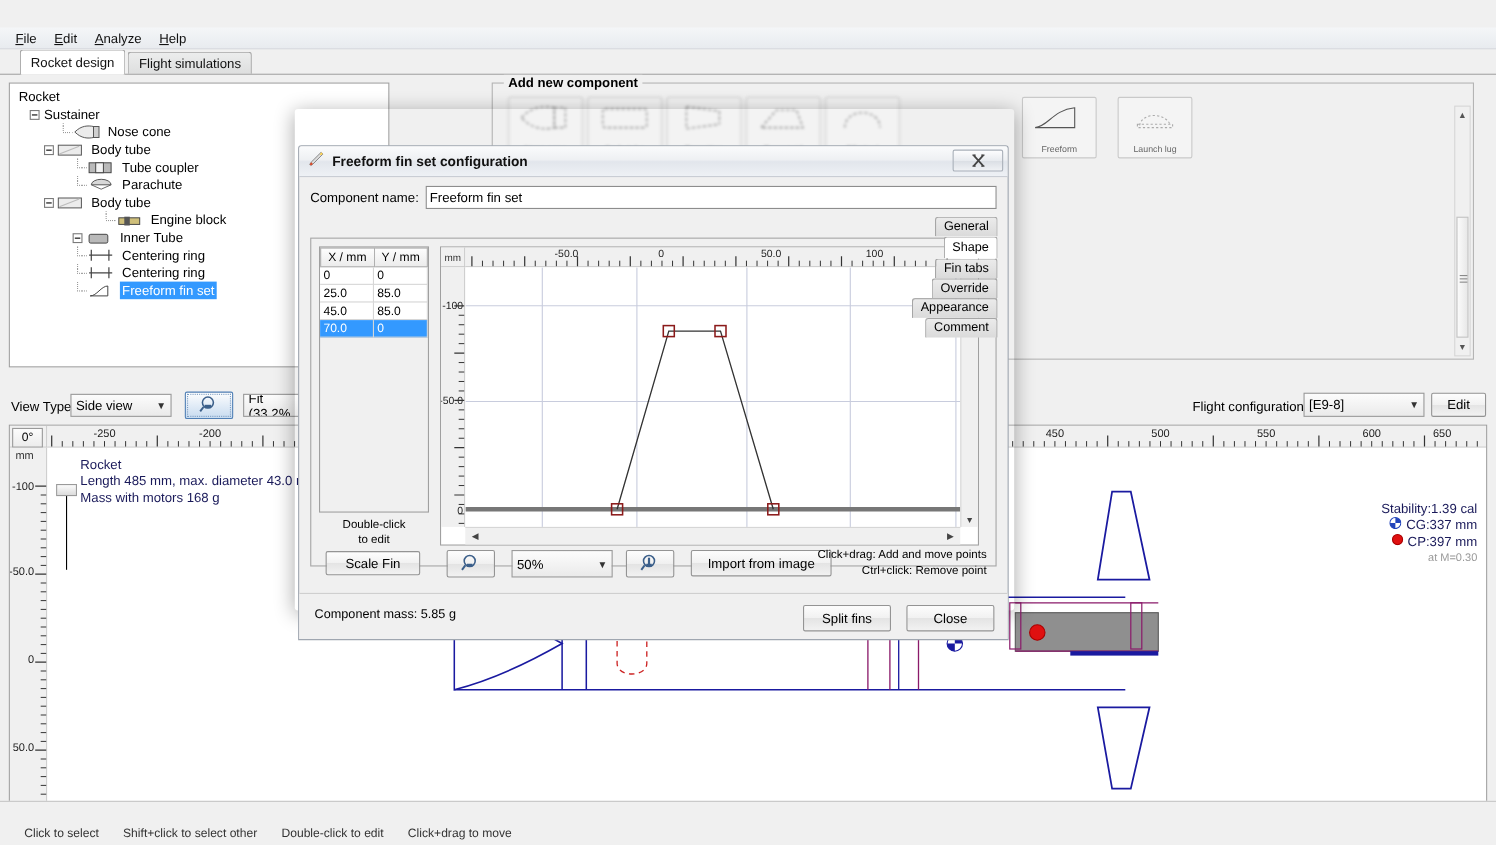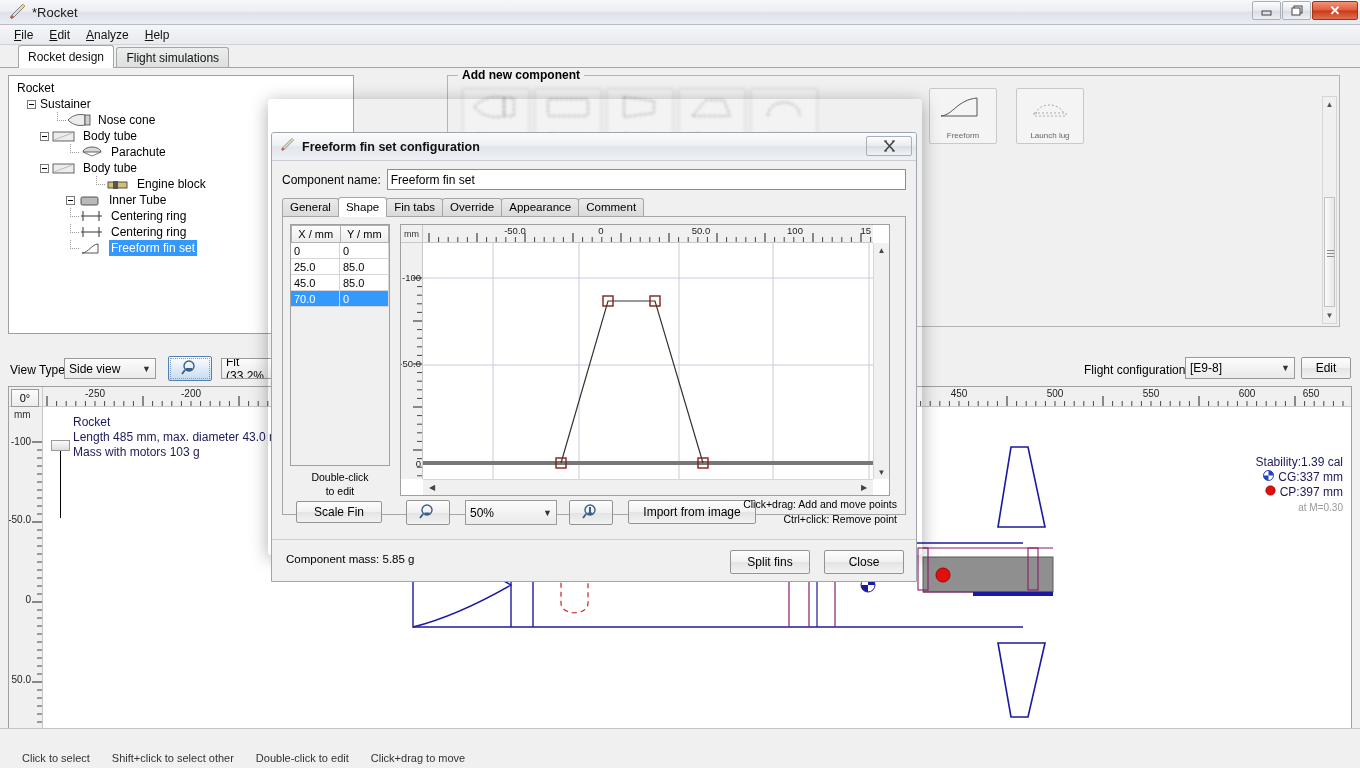--- a/index.html
+++ b/index.html
@@ -216,21 +216,21 @@
     background: linear-gradient(to bottom,#fdfdfe,#e8ebef 50%,#dadee4 51%,#f0f2f5);
     display:flex; align-items:center; justify-content:center; color:#333; font-size: 12px;
   }
   .dlg-body { padding: 8px 10px 0 10px; }
   .namerow { display: flex; align-items: center; margin-bottom: 7px; }
   .namerow .nl { font-size: 12px; color: #000; margin-right: 6px; }
   .nameinput {
     flex: 1; height: 21px; border: 1px solid #8d8d8d; background: #fff;
     font-size: 12px; color: #000; padding: 0 3px; display: flex; align-items: center;
   }
-  .dtabs { display: flex; align-items: center; height: 20px; position: relative; z-index: 2; }
+  .dtabs { display: flex; align-items: flex-end; height: 20px; position: relative; z-index: 2; flex-direction: column; }
   .dtab {
     height: 18px; line-height: 17px; padding: 0 7px; font-size: 11.5px; color: #000;
     border: 1px solid #a6a6a6; border-bottom: none; border-radius: 3px 3px 0 0;
     background: linear-gradient(to bottom,#ebebeb,#dadada); margin-right: -1px;
   }
   .dtab.active { background: #fff; height: 20px; line-height: 19px; }
   .dtabpanel {
     border: 1px solid #a6a6a6; background: #f0f0f0; height: 299px; position: relative;
     margin-top: -1px;
   }
@@ -289,44 +289,20 @@
     position: absolute; left: 0; bottom: 0; width: 646px; height: 42px;
     border-top: 1px solid #cfcfcf; background: #f0f0f0;
   }
   .cmass { position: absolute; left: 14px; top: 13px; font-size: 11.5px; color: #000; }
 </style>
 </head>
 <body>
 
 <div id="app">
 
-  <div class="titlebar">
-    <div class="tb-icon">
-      <svg width="22" height="22" viewBox="0 0 22 22">
-        <path d="M17 3 L19 5 L8 16 L5.6 17.6 L4.4 16.4 L6 14 Z" fill="#dcdcdc" stroke="#666" stroke-width=".8"></path>
-        <path d="M6 14 L8 16 L5.6 17.6 L4.4 16.4 Z" fill="#d94a2a"></path>
-        <path d="M17 3 L19 5 L16.4 6.4 L15.6 5.6 Z" fill="#ffd24a"></path>
-      </svg>
-    </div>
-    <div class="tb-title">*Rocket</div>
-    <div class="tb-btns">
-      <div class="tb-btn">
-        <svg width="11" height="10" viewBox="0 0 11 10">
-            <rect x="1" y="5" width="9" height="4" fill="none" stroke="#444"></rect>
-          </svg>
-      </div>
-      <div class="tb-btn">
-        <svg width="12" height="11" viewBox="0 0 12 11">
-          <rect x="3" y="1" width="8" height="7" fill="none" stroke="#444"></rect>
-          <rect x="1" y="3" width="8" height="7" fill="#fff" stroke="#444"></rect>
-        </svg>
-      </div>
-      <div class="tb-btn close">✕</div>
-    </div>
-  </div>
 
   <div class="menubar">
     <div class="menu-item"><u>F</u><span title="File">ile</span></div>
     <div class="menu-item"><u>E</u>dit</div>
     <div class="menu-item"><u>A</u>nalyze</div>
     <div class="menu-item"><u>H</u>elp</div>
   </div>
 
   <div class="maintabs">
     <div class="mtab active">Rocket design</div>
@@ -362,20 +338,30 @@
           <span class="expander"></span>
           <span class="cicon">
             <svg width="26" height="14" viewBox="0 0 26 14">
                 <rect x="2" y="3" width="21" height="9" fill="#ececec" stroke="#555" stroke-width=".9"></rect>
                 <line x1="3" y1="11" x2="21" y2="4" stroke="#bbb"></line>
               </svg>
           </span>
           <span class="tlabel">Body tube</span>
         </div>
 
+        <div class="trow" style="padding-left:53px">
+          <span class="dotline t"></span>
+          <span class="cicon">
+            <svg width="26" height="14" viewBox="0 0 26 14">
+                <rect x="2" y="3" width="20" height="9" fill="#b9b9b9" stroke="#444" stroke-width=".9"></rect>
+                <rect x="8" y="3" width="7" height="9" fill="#f2f2f2" stroke="#444" stroke-width=".9"></rect>
+              </svg>
+          </span>
+          <span class="tlabel">Tube coupler</span>
+        </div>
 
         <div class="trow" style="padding-left:53px">
           <span class="dotline t"></span>
           <span class="cicon">
             <svg width="26" height="14" viewBox="0 0 26 14">
                 <path d="M4 7 A9 5 0 0 1 22 7 Z" fill="#d8d8d8" stroke="#555" stroke-width=".9"></path>
                 <path d="M4 7 L13 11 L22 7" fill="none" stroke="#555" stroke-width=".8"></path>
               </svg>
           </span>
           <span class="tlabel">Parachute</span>
@@ -767,21 +753,21 @@
       <div class="figbody">
 
         <div class="slider-vert">
           <div class="slider-track"></div>
           <div class="slider-knob"></div>
         </div>
 
         <div class="rockinfo">
           <div>Rocket</div>
           <div>Length 485 mm, max. diameter 43.0 mm</div>
-          <div>Mass with motors 103 g</div>
+          <div>Mass with motors 168 g</div>
         </div>
 
 
         <div class="stability">
           <div>Stability:1.39 cal</div>
           <div style="display:flex;align-items:center;justify-content:flex-end;gap:4px">
             <span>
               <svg width="11" height="11" viewBox="0 0 11 11">
                   <circle cx="5.5" cy="5.5" r="5" fill="#fff" stroke="#2244bb"></circle>
                   <path d="M5.5 .5 A5 5 0 0 1 10.5 5.5 L5.5 5.5Z" fill="#2244bb"></path>

